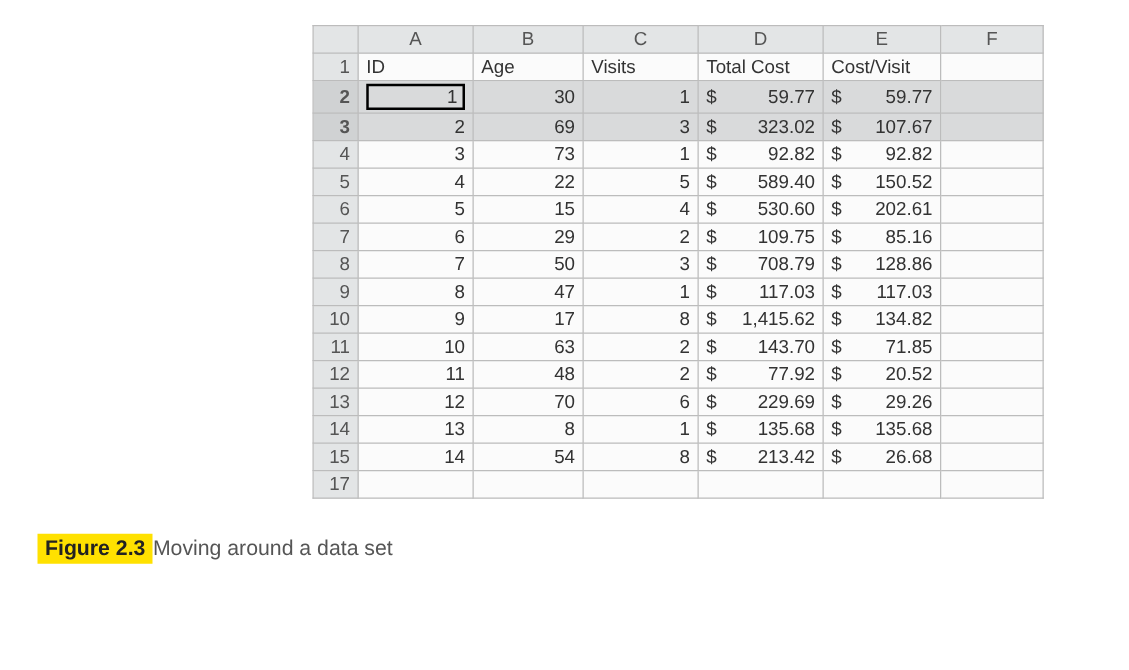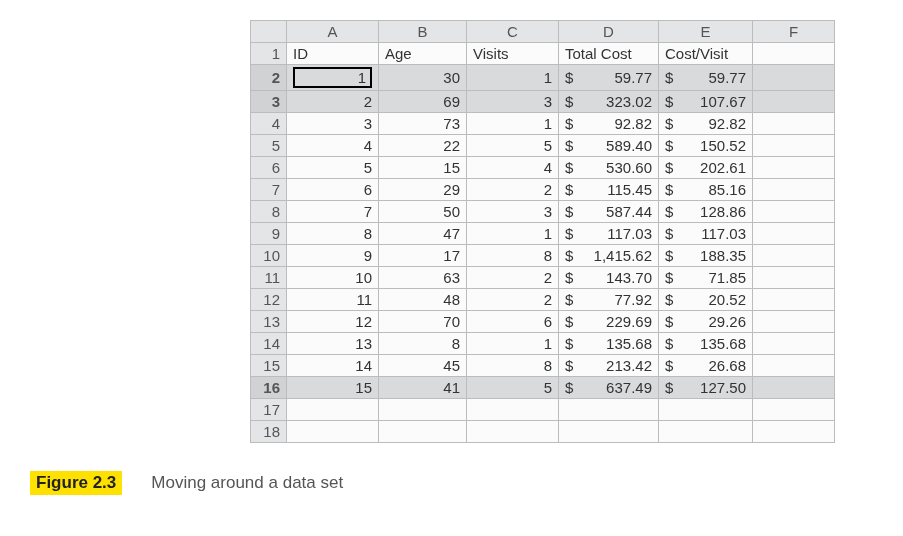--- a/index.html
+++ b/index.html
@@ -71,31 +71,30 @@
 
   
   tr.shade td { background: #d9dadb; }
 
   .caption {
     margin-top: 28px;
     font-size: 17px;
     color: #444;
     display: flex;
     align-items: baseline;
-    gap: 13px;
+    gap: 0;
   }
   .caption .fig-label {
     background: #ffe100;
     font-weight: bold;
     padding: 2px 6px;
     color: #222;
   }
   .caption .fig-text {
     color: #555;
-    margin-left: 16px;
   }
 </style>
 </head>
 <body>
 
 <div class="sheet-wrap">
   <table class="sheet">
     <colgroup>
       <col class="rh">
         <col class="cA">
@@ -226,40 +225,40 @@
           <td></td>
         </tr>
         <tr>
           <th class="rowhdr">7</th>
           <td class="num">6</td>
           <td class="num">29</td>
           <td class="num">2</td>
           <td class="num">
             <span class="money">
               <span class="cur">$</span>
-              <span>115.45</span>
+              <span>109.75</span>
             </span>
           </td>
           <td class="num">
             <span class="money">
               <span class="cur">$</span>
               <span>85.16</span>
             </span>
           </td>
           <td></td>
         </tr>
         <tr>
           <th class="rowhdr">8</th>
           <td class="num">7</td>
           <td class="num">50</td>
           <td class="num">3</td>
           <td class="num">
             <span class="money">
               <span class="cur">$</span>
-              <span>587.44</span>
+              <span>708.79</span>
             </span>
           </td>
           <td class="num">
             <span class="money">
               <span class="cur">$</span>
               <span>128.86</span>
             </span>
           </td>
           <td></td>
         </tr>
@@ -289,21 +288,21 @@
           <td class="num">8</td>
           <td class="num">
             <span class="money">
               <span class="cur">$</span>
               <span>1,415.62</span>
             </span>
           </td>
           <td class="num">
             <span class="money">
               <span class="cur">$</span>
-              <span>188.35</span>
+              <span>134.82</span>
             </span>
           </td>
           <td></td>
         </tr>
         <tr>
           <th class="rowhdr">11</th>
           <td class="num">10</td>
           <td class="num">63</td>
           <td class="num">2</td>
           <td class="num">
@@ -373,66 +372,38 @@
             <span class="money">
               <span class="cur">$</span>
               <span>135.68</span>
             </span>
           </td>
           <td></td>
         </tr>
         <tr>
           <th class="rowhdr">15</th>
           <td class="num">14</td>
-          <td class="num">45</td>
+          <td class="num">54</td>
           <td class="num">8</td>
           <td class="num">
             <span class="money">
               <span class="cur">$</span>
               <span>213.42</span>
             </span>
           </td>
           <td class="num">
             <span class="money">
               <span class="cur">$</span>
               <span>26.68</span>
             </span>
           </td>
           <td></td>
         </tr>
-        <tr class="shade">
-          <th class="rowhdr sel">16</th>
-          <td class="num">15</td>
-          <td class="num">41</td>
-          <td class="num">5</td>
-          <td class="num">
-            <span class="money">
-              <span class="cur">$</span>
-              <span>637.49</span>
-            </span>
-          </td>
-          <td class="num">
-            <span class="money">
-              <span class="cur">$</span>
-              <span>127.50</span>
-            </span>
-          </td>
-          <td></td>
-        </tr>
         <tr>
           <th class="rowhdr">17</th>
-          <td></td>
-          <td></td>
-          <td></td>
-          <td></td>
-          <td></td>
-          <td></td>
-        </tr>
-        <tr>
-          <th class="rowhdr">18</th>
           <td></td>
           <td></td>
           <td></td>
           <td></td>
           <td></td>
           <td></td>
         </tr>
       </tbody>
   </table>
 </div>

